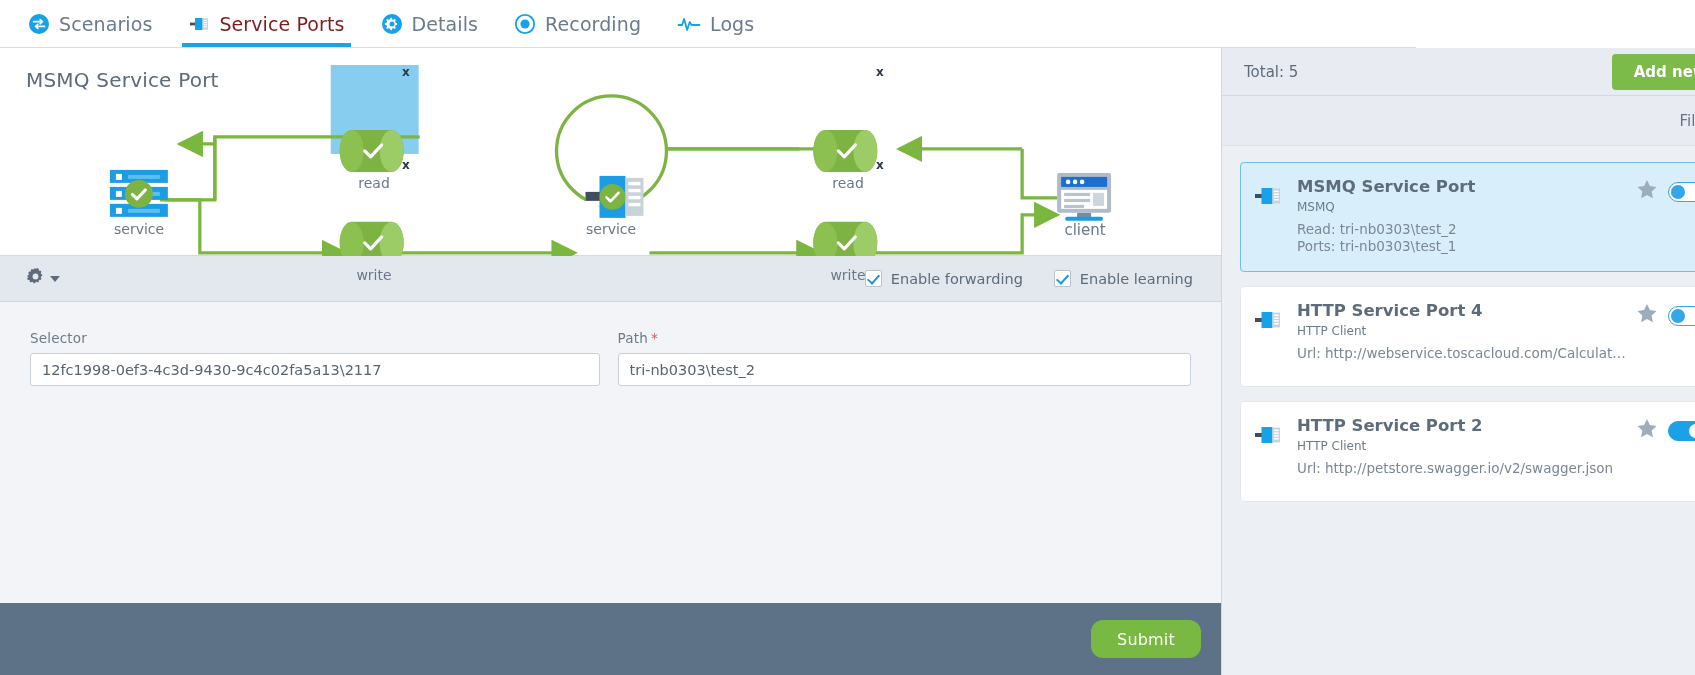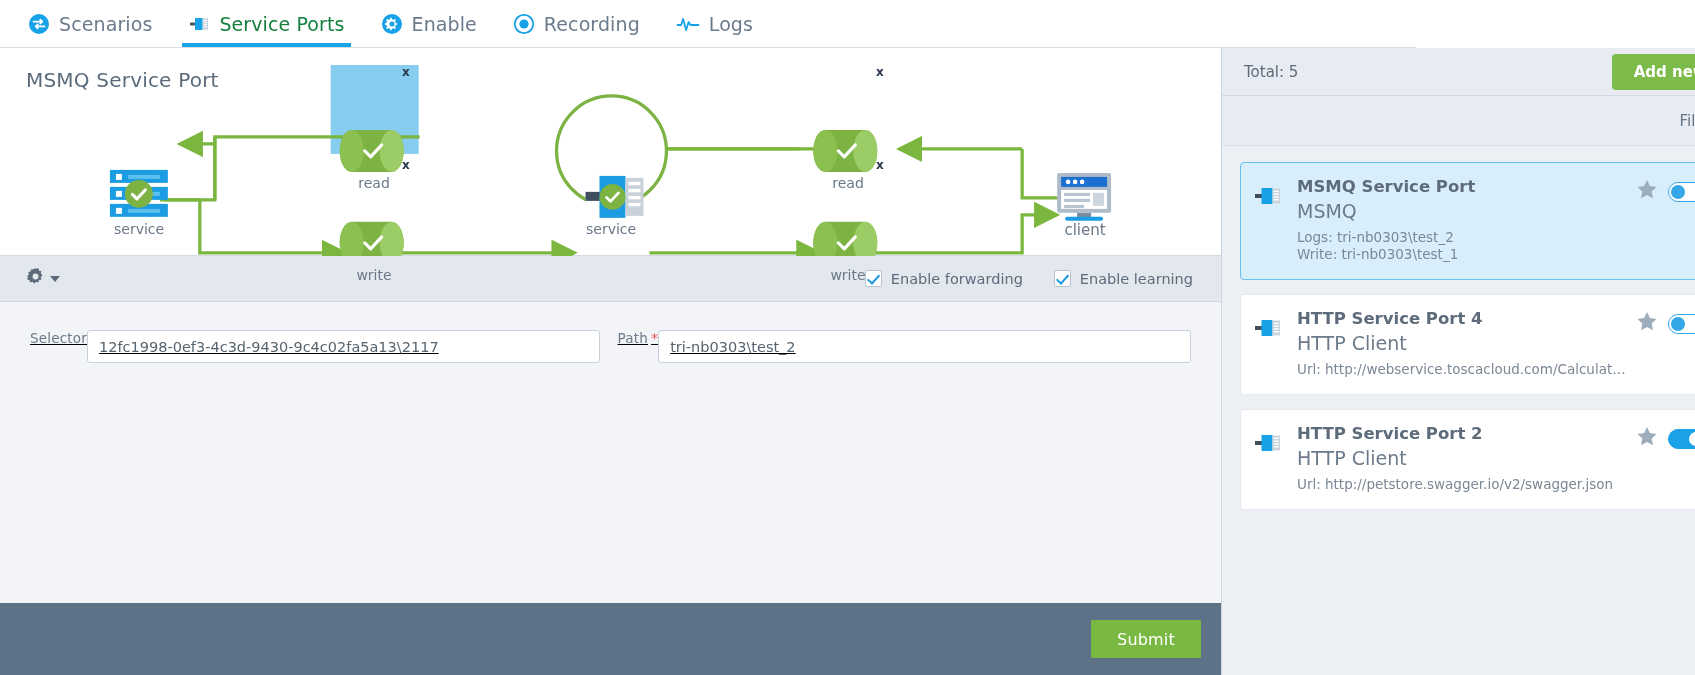--- a/index.html
+++ b/index.html
@@ -33,21 +33,21 @@
     align-items: center;
     gap: 9px;
     padding: 0 18px;
     position: relative;
     cursor: pointer;
     color: #6b7b8c;
     font-size: 19px;
     letter-spacing: .1px;
   }
   .tab .tab-label { white-space: nowrap; }
-  .tab.active { color: #15803d; }
+  .tab.active { color: #7f1d1d; }
   .tab.active::after {
     content: "";
     position: absolute;
     left: 12px; right: 12px; bottom: 0;
     height: 4px;
     background: #16a5e8;
   }
   .tab svg { display: block; }
 
   
@@ -149,21 +149,21 @@
   }
 
   
   .form-area {
     flex: 1 1 auto;
     background: #f2f4f7;
     padding: 28px 30px 0 30px;
     min-height: 0;
   }
   .form-row { display: flex; gap: 18px; }
-  .field { display: flex; flex-direction: row; text-decoration: underline; }
+  .field { display: flex; flex-direction: column; }
   .field.selector { width: 572px; }
   .field.path { width: 576px; }
   .field-label {
     font-size: 13.5px;
     color: #6c7b8b;
     margin-bottom: 7px;
     letter-spacing: .2px;
   }
   .req-star { color: #e8564e; font-size: 14px; margin-left: 3px; }
   .field-input {
@@ -186,21 +186,21 @@
     background: #5d7287;
     display: flex;
     align-items: center;
     justify-content: flex-end;
     padding-right: 20px;
   }
   .submit-btn {
     background: #79b943;
     color: #ffffff;
     border: none;
-    border-radius: 1px;
+    border-radius: 12px;
     padding: 0 26px;
     height: 38px;
     font-size: 16px;
     font-family: "DejaVu Sans", sans-serif;
     cursor: pointer;
     letter-spacing: .2px;
   }
 
   
   .right-header {
@@ -271,21 +271,21 @@
   .card-icon { flex: 0 0 30px; padding-top: 6px; }
   .card-main { flex: 1 1 auto; min-width: 0; padding-right: 80px; }
   .card-title {
     font-size: 16.5px;
     font-weight: bold;
     color: #5d6b7b;
     margin-bottom: 4px;
     white-space: nowrap;
   }
   .card-sub {
-    font-size: 19px;
+    font-size: 12px;
     color: #6c7b8b;
     margin-bottom: 7px;
   }
   .card-detail {
     font-size: 13.5px;
     color: #7b8795;
     line-height: 17px;
     white-space: nowrap;
     overflow: hidden;
     text-overflow: ellipsis;
@@ -361,21 +361,21 @@
     </div>
 
     <div class="tab">
       <span class="tab-icon">
         <svg width="22" height="22" viewBox="0 0 22 22">
           <circle cx="11" cy="11" r="10" fill="#17a2e8"></circle>
           <path d="M11 6.2l1.5.6 1.4-.8 1 1-.8 1.4.6 1.5 1.5.3v1.6l-1.5.3-.6 1.5.8 1.4-1 1-1.4-.8-1.5.6-.3 1.5H9.4l-.3-1.5-1.5-.6-1.4.8-1-1 .8-1.4-.6-1.5-1.5-.3v-1.6l1.5-.3.6-1.5-.8-1.4 1-1 1.4.8 1.5-.6.3-1.5h1.3z" fill="#fff"></path>
           <circle cx="11" cy="11" r="2.5" fill="#17a2e8"></circle>
         </svg>
       </span>
-      <span class="tab-label">Enable</span>
+      <span class="tab-label">Details</span>
     </div>
 
     <div class="tab">
       <span class="tab-icon">
         <svg width="22" height="22" viewBox="0 0 22 22">
           <circle cx="11" cy="11" r="9.2" fill="none" stroke="#17a2e8" stroke-width="1.8"></circle>
           <circle cx="11" cy="11" r="4.6" fill="#17a2e8"></circle>
         </svg>
       </span>
       <span class="tab-label">Recording</span>
@@ -590,22 +590,22 @@
                 <rect x="18.8" y="7.6" width="5" height="1.5"></rect>
                 <rect x="18.8" y="10.4" width="5" height="1.5"></rect>
                 <rect x="18.8" y="13.2" width="5" height="1.5"></rect>
                 <rect x="18.8" y="16" width="5" height="1.5"></rect>
               </g>
             </svg>
           </div>
           <div class="card-main">
             <div class="card-title">MSMQ Service Port</div>
             <div class="card-sub">MSMQ</div>
-            <div class="card-detail">Logs: tri-nb0303\test_2</div>
-            <div class="card-detail">Write: tri-nb0303\test_1</div>
+            <div class="card-detail">Read: tri-nb0303\test_2</div>
+            <div class="card-detail">Ports: tri-nb0303\test_1</div>
           </div>
           <div class="card-controls">
             <span class="star">
               <svg width="22" height="21" viewBox="0 0 22 21">
                 <path d="M11 1l2.9 6.1 6.6.9-4.8 4.6 1.2 6.6L11 16.1 5.1 19.2l1.2-6.6L1.5 8l6.6-.9z" fill="#9eadbb"></path>
               </svg>
             </span>
             <span class="toggle off">
                 <span class="knob"></span>
               </span>

